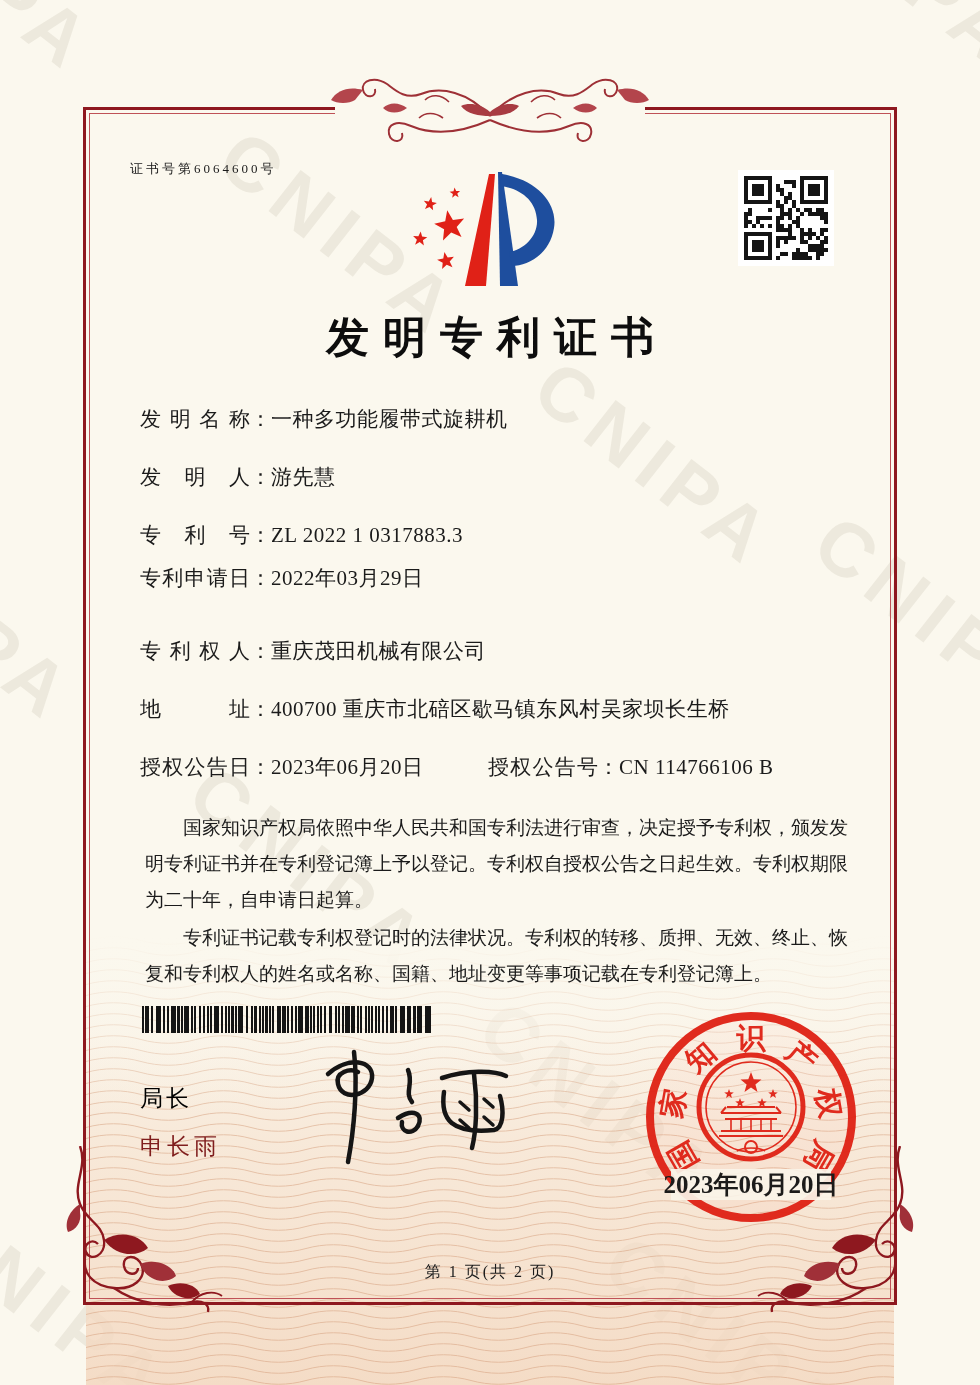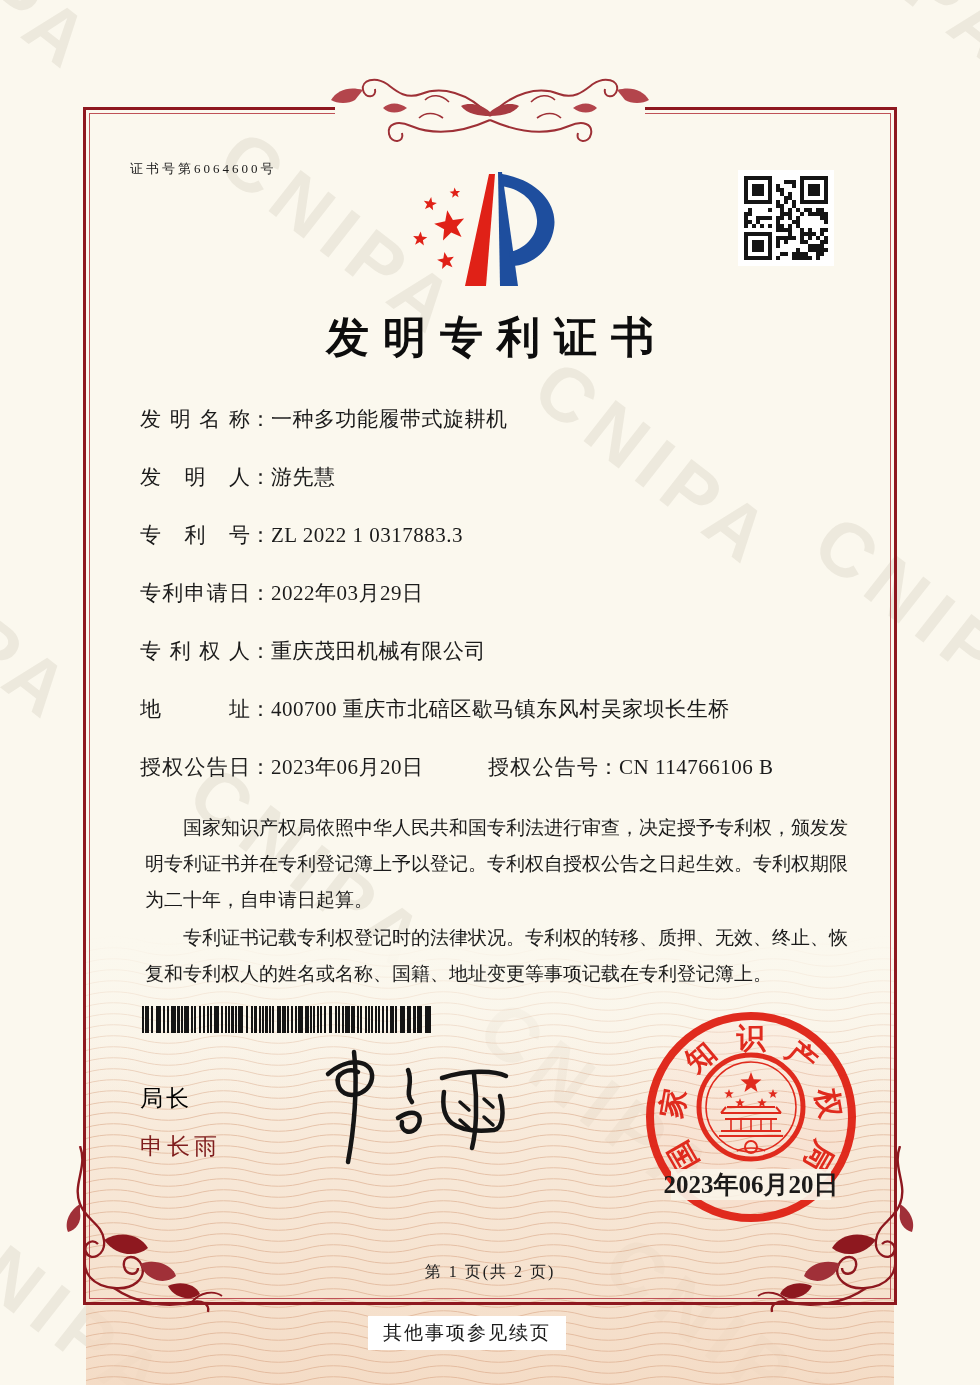--- a/index.html
+++ b/index.html
@@ -53,21 +53,21 @@
   }
   
   .frow{position:absolute;left:140px;font-size:21px;white-space:nowrap;}
   .frow .sub2{position:absolute;left:348px;top:0;}
   .flabel{
     display:inline-block;width:110px;vertical-align:bottom;
     text-align:justify;text-align-last:justify;-moz-text-align-last:justify;
   }
   .fcolon{display:inline-block;}
   .fvalue{letter-spacing:0.5px;font-family:Liberation Serif, serif;}
-  .fr0{top:405px}.fr1{top:463px}.fr2{top:521px}.fr3{top:579px}
+  .fr0{top:405px}.fr1{top:463px}.fr2{top:521px}.fr3{top:564px}
   .fr4{top:637px}.fr5{top:695px}.fr6{top:753px}
   
   .paras{
     position:absolute;left:140px;top:810px;width:708px;
     font-size:19px;line-height:36px;text-align:justify;
   }
   .paras p{margin:0 0 2px 5px;text-indent:2em;}
   
   .barcode{position:absolute;left:140px;top:1006px;}
   .signer-title{
@@ -548,15 +548,14 @@
         <path d="M-30,24 H30 M-32,29 H32"></path>
         <circle cy="40" r="6" stroke-width="2"></circle>
         <path d="M-14,44 C-8,40 8,40 14,44" stroke-width="1.6"></path>
       </g>
     </g>
     <rect x="-80" y="52" width="160" height="31" fill="#FAF4E9" opacity="0.93"></rect>
     <text x="0" y="76" text-anchor="middle" font-size="25" font-weight="700" fill="#111" font-family="'Liberation Serif','DejaVu Serif',serif">2023年06月20日</text>
   </svg>
 
   <div class="page-note">第 1 页(共 2 页)</div>
-  <div class="cont-box">其他事项参见续页</div>
 
 </div>
 
 </body></html>

